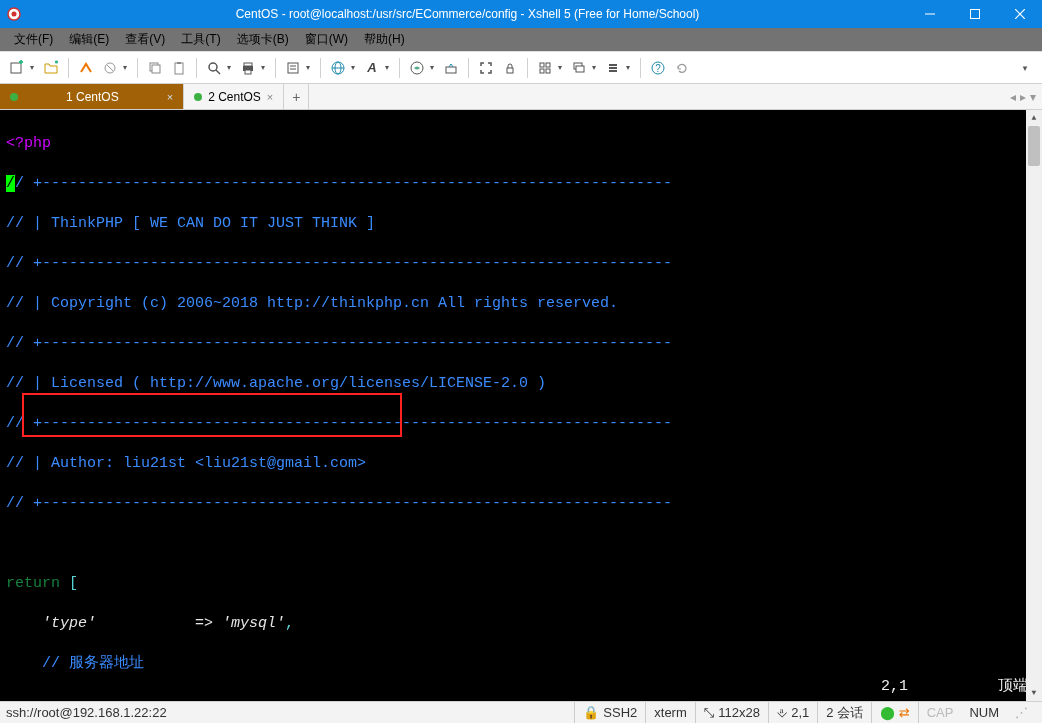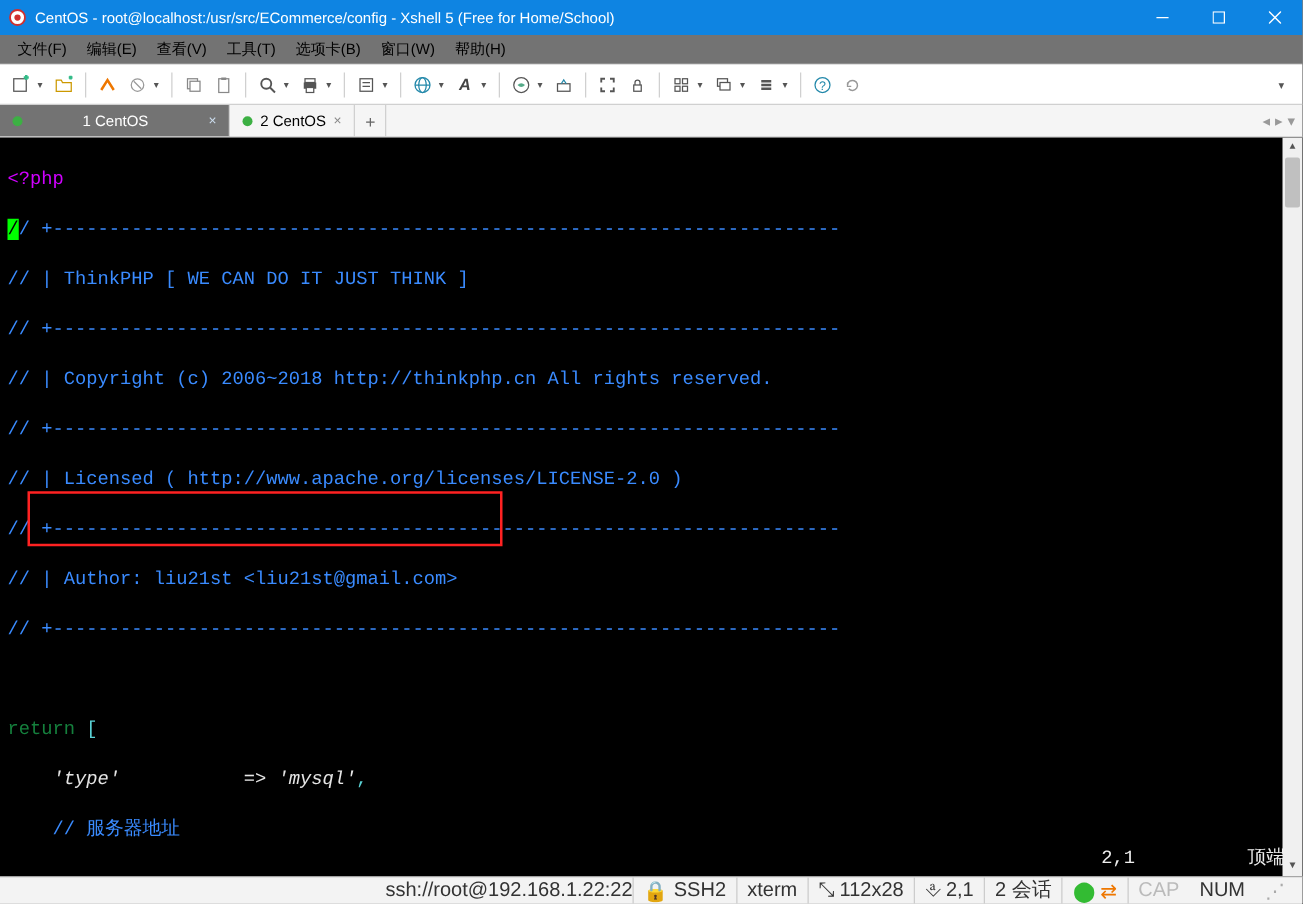--- a/index.html
+++ b/index.html
@@ -1,38 +1,38 @@
 <!DOCTYPE html>
 <html><head>
 <meta charset="utf-8">
 <style>
 * { margin: 0; padding: 0; box-sizing: border-box; }
 body { font-family: "Microsoft YaHei", "Segoe UI", sans-serif; font-size: 12px; background: #fff; width: 1042px; height: 723px; overflow: hidden; display: flex; flex-direction: column; }
 
 
 .titlebar { background: #0e84e2; height: 28px; display: flex; align-items: center; color: #fff; padding-left: 6px; }
 .titlebar .icon { width: 16px; height: 16px; margin-right: 6px; display: flex; align-items: center; justify-content: center; }
-.titlebar .title { flex: 1; font-size: 12px; }
+.titlebar .title { flex: 1; font-size: 12px; text-align: center; }
 .winbtns { display: flex; height: 100%; }
 .winbtn { width: 45px; display: flex; align-items: center; justify-content: center; color: #fff; cursor: pointer; }
 
 
 .menubar { background: #737373; border-bottom: 1px solid #e0e0e0; height: 24px; display: flex; align-items: center; padding: 0 6px; }
 .menuitem { padding: 3px 8px; cursor: pointer; font-size: 12px; color: #000; }
 
 
 .toolbar { background: #fff; border-bottom: 1px solid #d0d0d0; height: 32px; display: flex; align-items: center; padding: 0 6px; gap: 2px; }
 .tbtn { width: 22px; height: 22px; display: flex; align-items: center; justify-content: center; cursor: pointer; border-radius: 2px; color: #555; }
 .tsep { width: 1px; height: 20px; background: #d0d0d0; margin: 0 4px; }
 .tdd { width: 8px; font-size: 8px; color: #555; cursor: pointer; }
 
 
 .tabbar { background: #f5f5f5; border-bottom: 1px solid #d0d0d0; height: 26px; display: flex; align-items: stretch; }
 .tab { display: flex; align-items: center; padding: 0 10px; border-right: 1px solid #d0d0d0; cursor: pointer; gap: 6px; font-size: 12px; }
-.tab.active { background: #737373; color: #fff; gap: 48px; }
+.tab.active { background: #a16207; color: #fff; gap: 48px; }
 .tab .dot { width: 8px; height: 8px; border-radius: 50%; background: #3cb043; }
 .tab .close { font-size: 11px; color: #888; cursor: pointer; }
 .tab.active .close { color: #cde; }
 .tab.new { padding: 0 8px; font-size: 14px; color: #666; }
 .tabspacer { flex: 1; }
 .tabnav { display: flex; align-items: center; padding: 0 6px; gap: 4px; color: #999; }
 
 
 .terminal { flex: 1; background: #000; color: #ccc; font-family: "Consolas", "Courier New", monospace; font-size: 15px; line-height: 20px; padding: 4px 6px; overflow: hidden; position: relative; white-space: pre; }
 .terminal .c-purple { color: #d000ff; }
@@ -46,21 +46,21 @@
 .termstatus { position: absolute; bottom: 4px; right: 14px; color: #eee; font-size: 15px; display: flex; gap: 90px; }
 
 
 .scrollbar { position: absolute; top: 0; right: 0; width: 16px; background: #f0f0f0; height: 100%; }
 .scrollbar .thumb { position: absolute; top: 16px; left: 2px; width: 12px; height: 40px; background: #c0c0c0; border-radius: 2px; }
 .scrollbar .arr { position: absolute; left: 0; width: 16px; height: 16px; display: flex; align-items: center; justify-content: center; font-size: 8px; color: #555; }
 .scrollbar .arr.up { top: 0; }
 .scrollbar .arr.down { bottom: 0; }
 
 
-.statusbar { background: #f3f3f3; border-top: 1px solid #d0d0d0; height: 22px; display: flex; align-items: center; font-size: 16px; color: #333; padding: 0 6px; text-align: right; }
+.statusbar { background: #f3f3f3; border-top: 1px solid #d0d0d0; height: 22px; display: flex; align-items: center; font-size: 13px; color: #333; padding: 0 6px; }
 .statusbar .left { flex: 1; }
 .statusbar .seg { padding: 0 8px; border-left: 1px solid #ccc; display: flex; align-items: center; gap: 4px; height: 100%; }
 .statusbar .seg.noborder { border-left: none; }
 </style>
 </head>
 <body>
 
 <div class="titlebar">
   <span class="icon">
     <svg width="14" height="14" viewBox="0 0 14 14">

